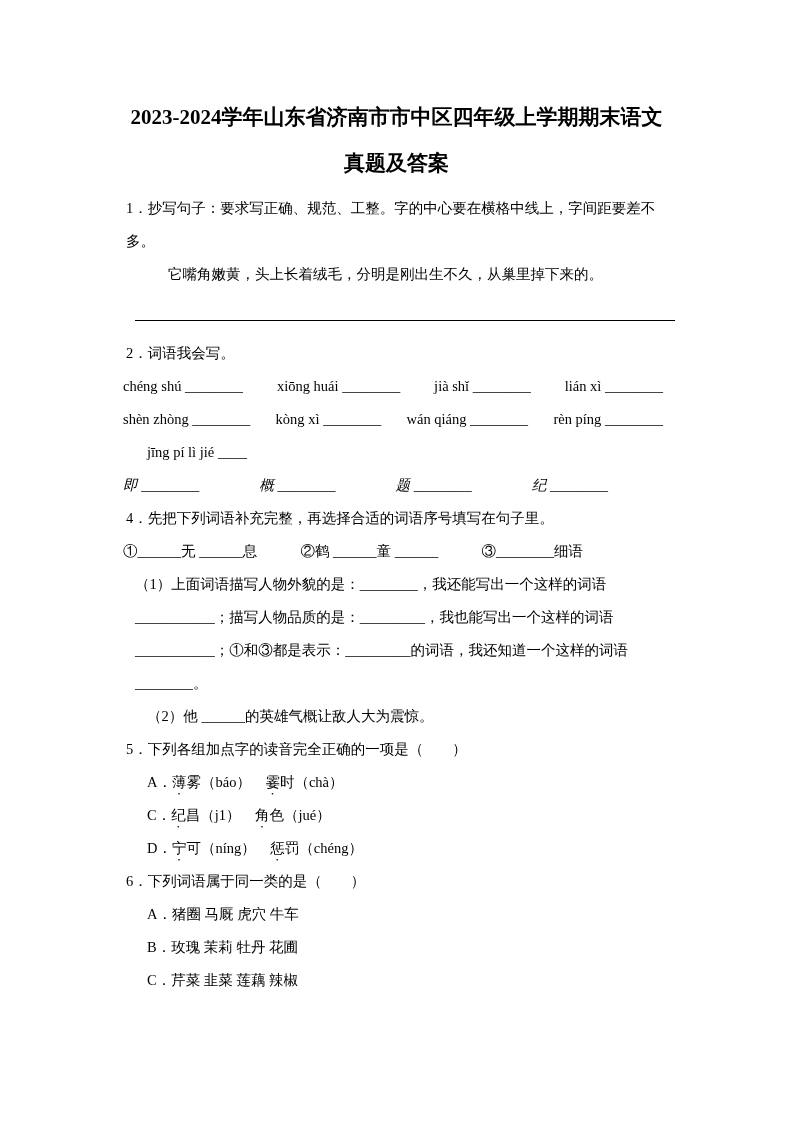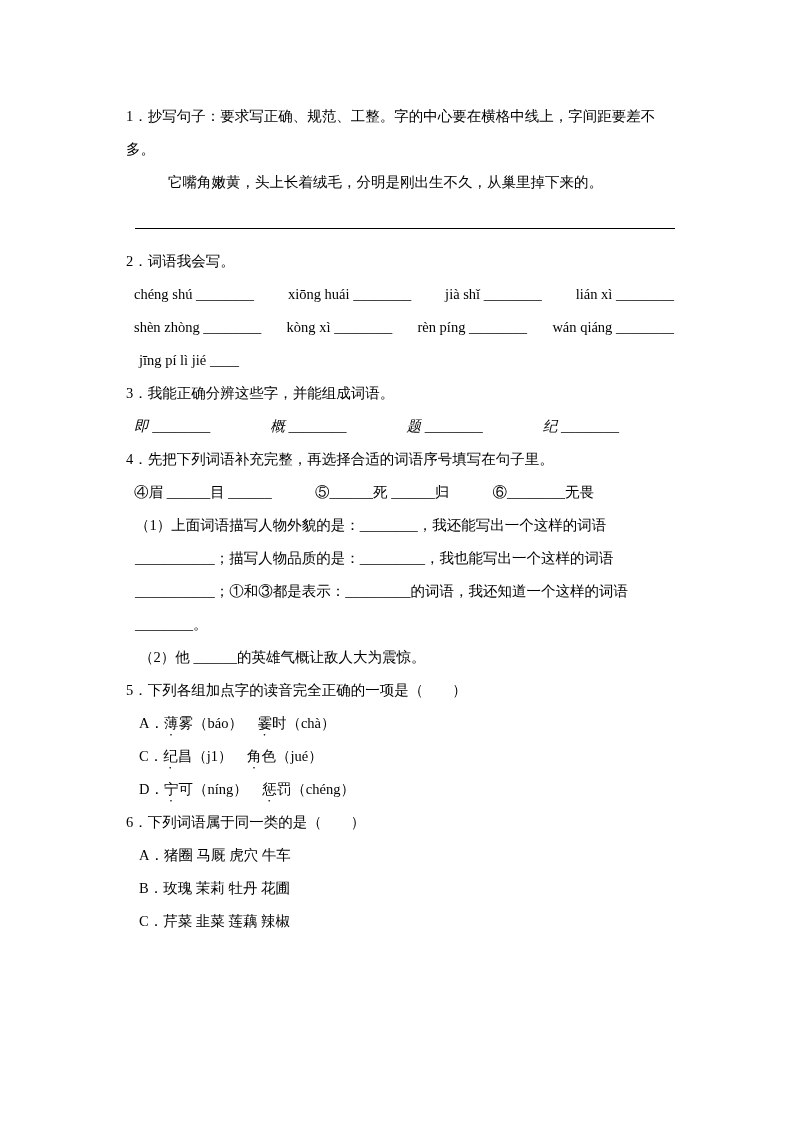--- a/index.html
+++ b/index.html
@@ -21,35 +21,35 @@
     font-weight: bold;
     font-size: 21px;
     line-height: 46px;
     margin-bottom: 6px;
   }
 
   p { line-height: 33px; }
   section { margin: 0; }
 
   .stem { margin-left: 8px; }
-  .indent { margin-left: 21px; }
+  .indent { margin-left: 29px; }
   .q1-sentence { margin-left: 50px; }
 
   .writing-line {
     margin-left: 17px;
     width: 540px;
     height: 30px;
     border-bottom: 1px solid #000;
     margin-bottom: 16px;
   }
 
   .row {
     display: flex;
     justify-content: space-between;
-    margin-left: 16px;
+    margin-left: 5px;
     line-height: 33px;
     white-space: nowrap;
     text-align: right;
   }
   .row-q2 { width: 540px; }
   .row-q3 { width: 485px; font-style: italic; }
   .row-q4 { width: 460px; }
 
   .para {
     margin-left: 17px;
@@ -63,61 +63,62 @@
     text-emphasis: filled dot;
     text-emphasis-position: under;
   }
 </style>
 </head>
 <body>
 
 <div class="page">
 
   <div class="title">
+    <div>2023-2024学年山东省济南市市中区四年级上学期期末语文</div>
+    <div>真题及答案</div>
   </div>
 
   <section>
     <p class="stem">1．抄写句子：要求写正确、规范、工整。字的中心要在横格中线上，字间距要差不多。</p>
     <p class="q1-sentence">它嘴角嫩黄，头上长着绒毛，分明是刚出生不久，从巢里掉下来的。</p>
     <div class="writing-line"></div>
   </section>
 
   <section>
     <p class="stem">2．词语我会写。</p>
     <div class="row row-q2">
       <span>chéng shú ________</span>
       <span>xiōng huái ________</span>
       <span>jià shǐ ________</span>
       <span>lián xì ________</span>
     </div>
     <div class="row row-q2">
       <span>shèn zhòng ________</span>
       <span>kòng xì ________</span>
+      <span>wán qiáng ________</span>
       <span>rèn píng ________</span>
-      <span>wán qiáng ________</span>
     </div>
     <p class="indent">jīng pí lì jié ____</p>
   </section>
 
   <section>
-    <p class="stem">3．我能正确分辨这些字，并能组成词语。</p>
     <div class="row row-q3">
       <span>即 ________</span>
       <span>概 ________</span>
       <span>题 ________</span>
       <span>纪 ________</span>
     </div>
   </section>
 
   <section>
     <p class="stem">4．先把下列词语补充完整，再选择合适的词语序号填写在句子里。</p>
     <div class="row row-q4">
-      <span>④眉 ______目 ______</span>
-      <span>⑤______死 ______归</span>
-      <span>⑥________无畏</span>
+      <span>①______无 ______息</span>
+      <span>②鹤 ______童 ______</span>
+      <span>③________细语</span>
     </div>
     <p class="para">（1）上面词语描写人物外貌的是：________，我还能写出一个这样的词语 ___________；描写人物品质的是：_________，我也能写出一个这样的词语 ___________；①和③都是表示：_________的词语，我还知道一个这样的词语 ________。</p>
     <p class="indent">（2）他 ______的英雄气概让敌人大为震惊。</p>
   </section>
 
   <section>
     <p class="stem">5．下列各组加点字的读音完全正确的一项是（　　）</p>
     <p class="indent"><span>A．</span><span class="em-dot">薄</span><span>雾（báo）　</span><span class="em-dot">霎</span><span>时（chà）</span></p>
     <p class="indent"><span>C．</span><span class="em-dot">纪</span><span>昌（j1）　</span><span class="em-dot">角</span><span>色（jué）</span></p>
     <p class="indent"><span>D．</span><span class="em-dot">宁</span><span>可（níng）　</span><span class="em-dot">惩</span><span>罚（chéng）</span></p>

